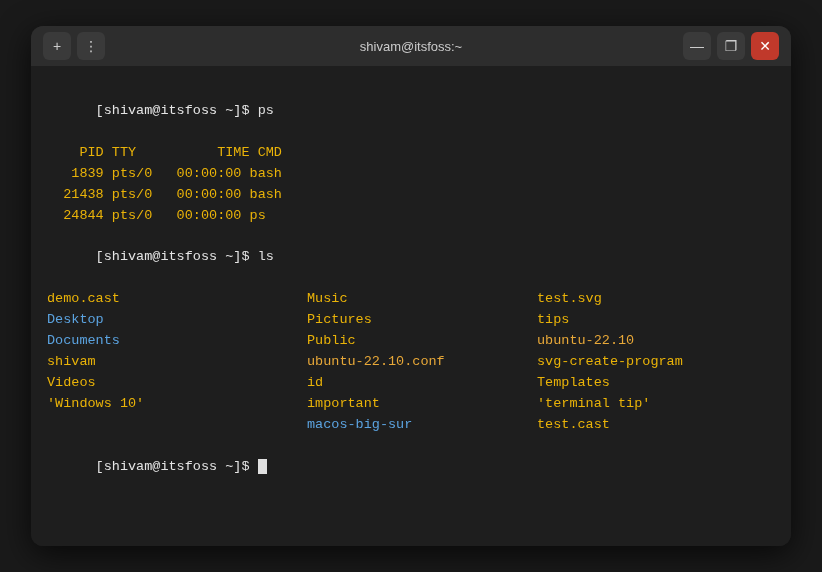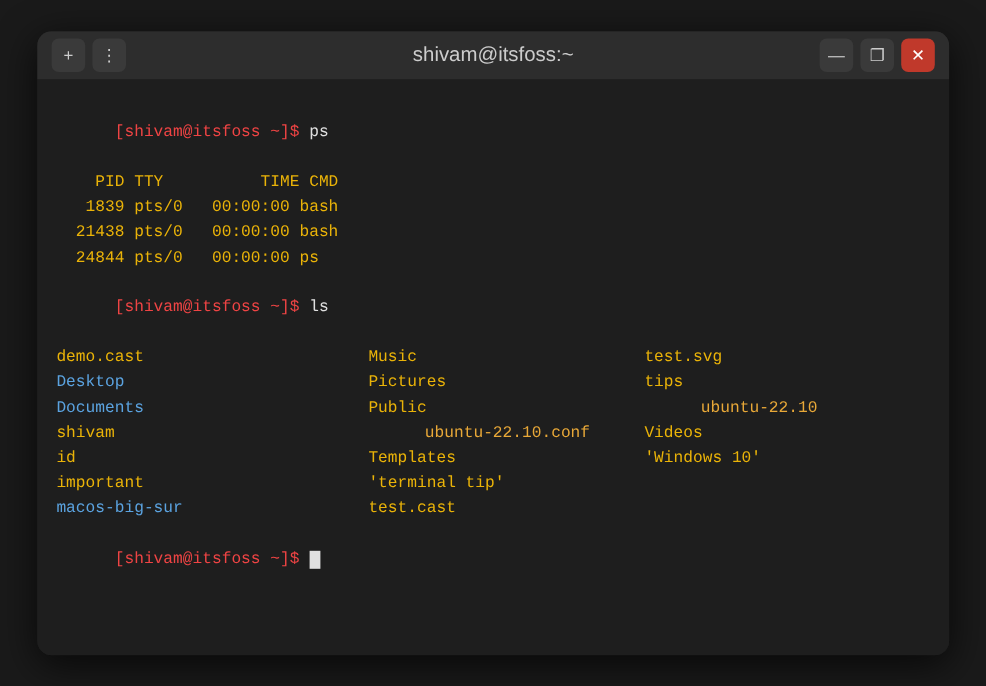--- a/index.html
+++ b/index.html
@@ -26,21 +26,21 @@
       background: #2d2d2d;
       display: flex;
       align-items: center;
       justify-content: space-between;
       padding: 0 12px;
       height: 40px;
     }
 
     .titlebar-center {
       color: #cccccc;
-      font-size: 17px;
+      font-size: 13px;
       font-family: sans-serif;
       position: absolute;
       left: 50%;
       transform: translateX(-50%);
     }
 
     .titlebar-actions {
       display: flex;
       align-items: center;
       gap: 6px;
@@ -78,25 +78,25 @@
       min-height: 480px;
       font-size: 13.5px;
       line-height: 1.55;
     }
 
     .line {
       display: block;
       white-space: pre;
     }
 
-    .prompt { color: #ef4444; }
+    .prompt { color: #e5e5e5; }
     .cmd-white { color: #e0e0e0; text-align: right; }
     .plain { color: #eab308; }
     .dir-blue { color: #5ba3e0; }
-    .file-orange { color: #e8a838; margin-left: 47px; }
+    .file-orange { color: #e8a838; }
     .cursor {
       display: inline-block;
       width: 9px;
       height: 15px;
       background: #e0e0e0;
       vertical-align: text-bottom;
     }
 
     .ls-grid {
       display: grid;
@@ -151,20 +151,21 @@
       <span class="ls-cell plain">Pictures</span>
       <span class="ls-cell plain">tips</span>
 
       <span class="ls-cell dir-blue">Documents</span>
       <span class="ls-cell plain">Public</span>
       <span class="ls-cell file-orange">ubuntu-22.10</span>
 
       <span class="ls-cell plain">shivam</span>
       <span class="ls-cell file-orange">ubuntu-22.10.conf</span>
 
+      <span class="ls-cell plain">svg-create-program</span>
       <span class="ls-cell plain">Videos</span>
 
       <span class="ls-cell plain">id</span>
       <span class="ls-cell plain">Templates</span>
       <span class="ls-cell plain">'Windows 10'</span>
 
       <span class="ls-cell plain">important</span>
       <span class="ls-cell plain">'terminal tip'</span>
       <span class="ls-cell plain"></span>
 

